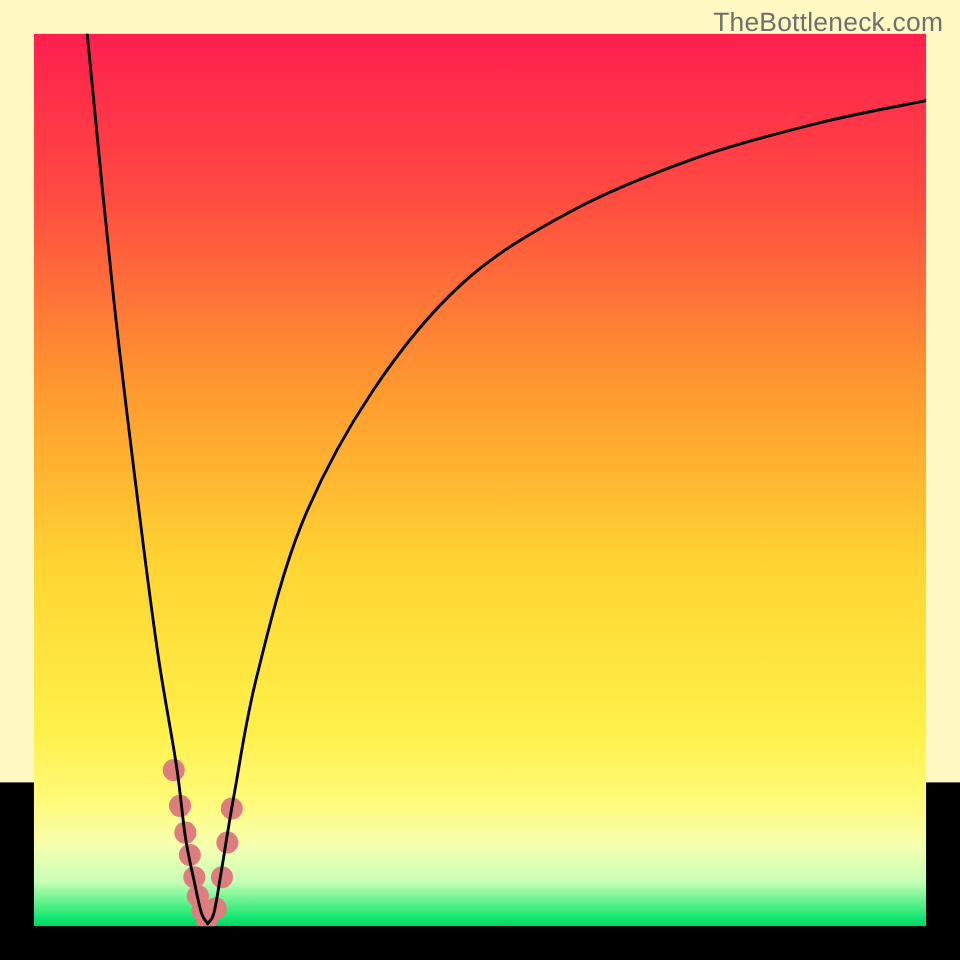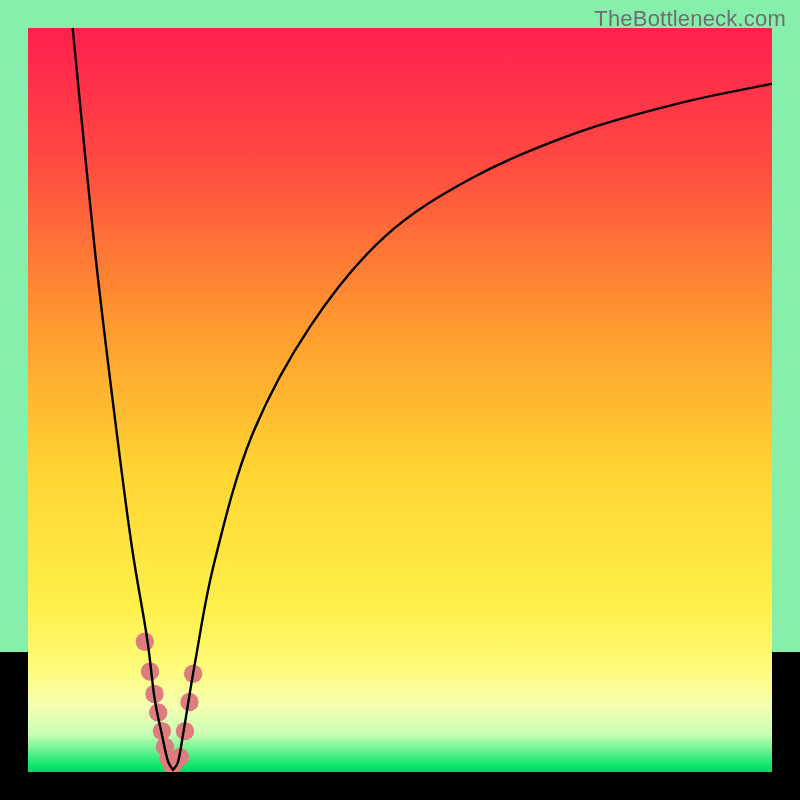--- a/index.html
+++ b/index.html
@@ -8,21 +8,21 @@
     width: 800px;
     height: 800px;
     overflow: hidden;
     background: #000;
     font-family: Arial, Helvetica, sans-serif;
   }
   .frame {
     position: relative;
     width: 800px;
     height: 652px;
-    background: #86efac;
+    background: #fef9c3;
   }
   .plot-area {
     position: absolute;
     left: 28px;
     top: 28px;
     width: 744px;
     height: 744px;
     overflow: hidden;
   }
   .gradient {

